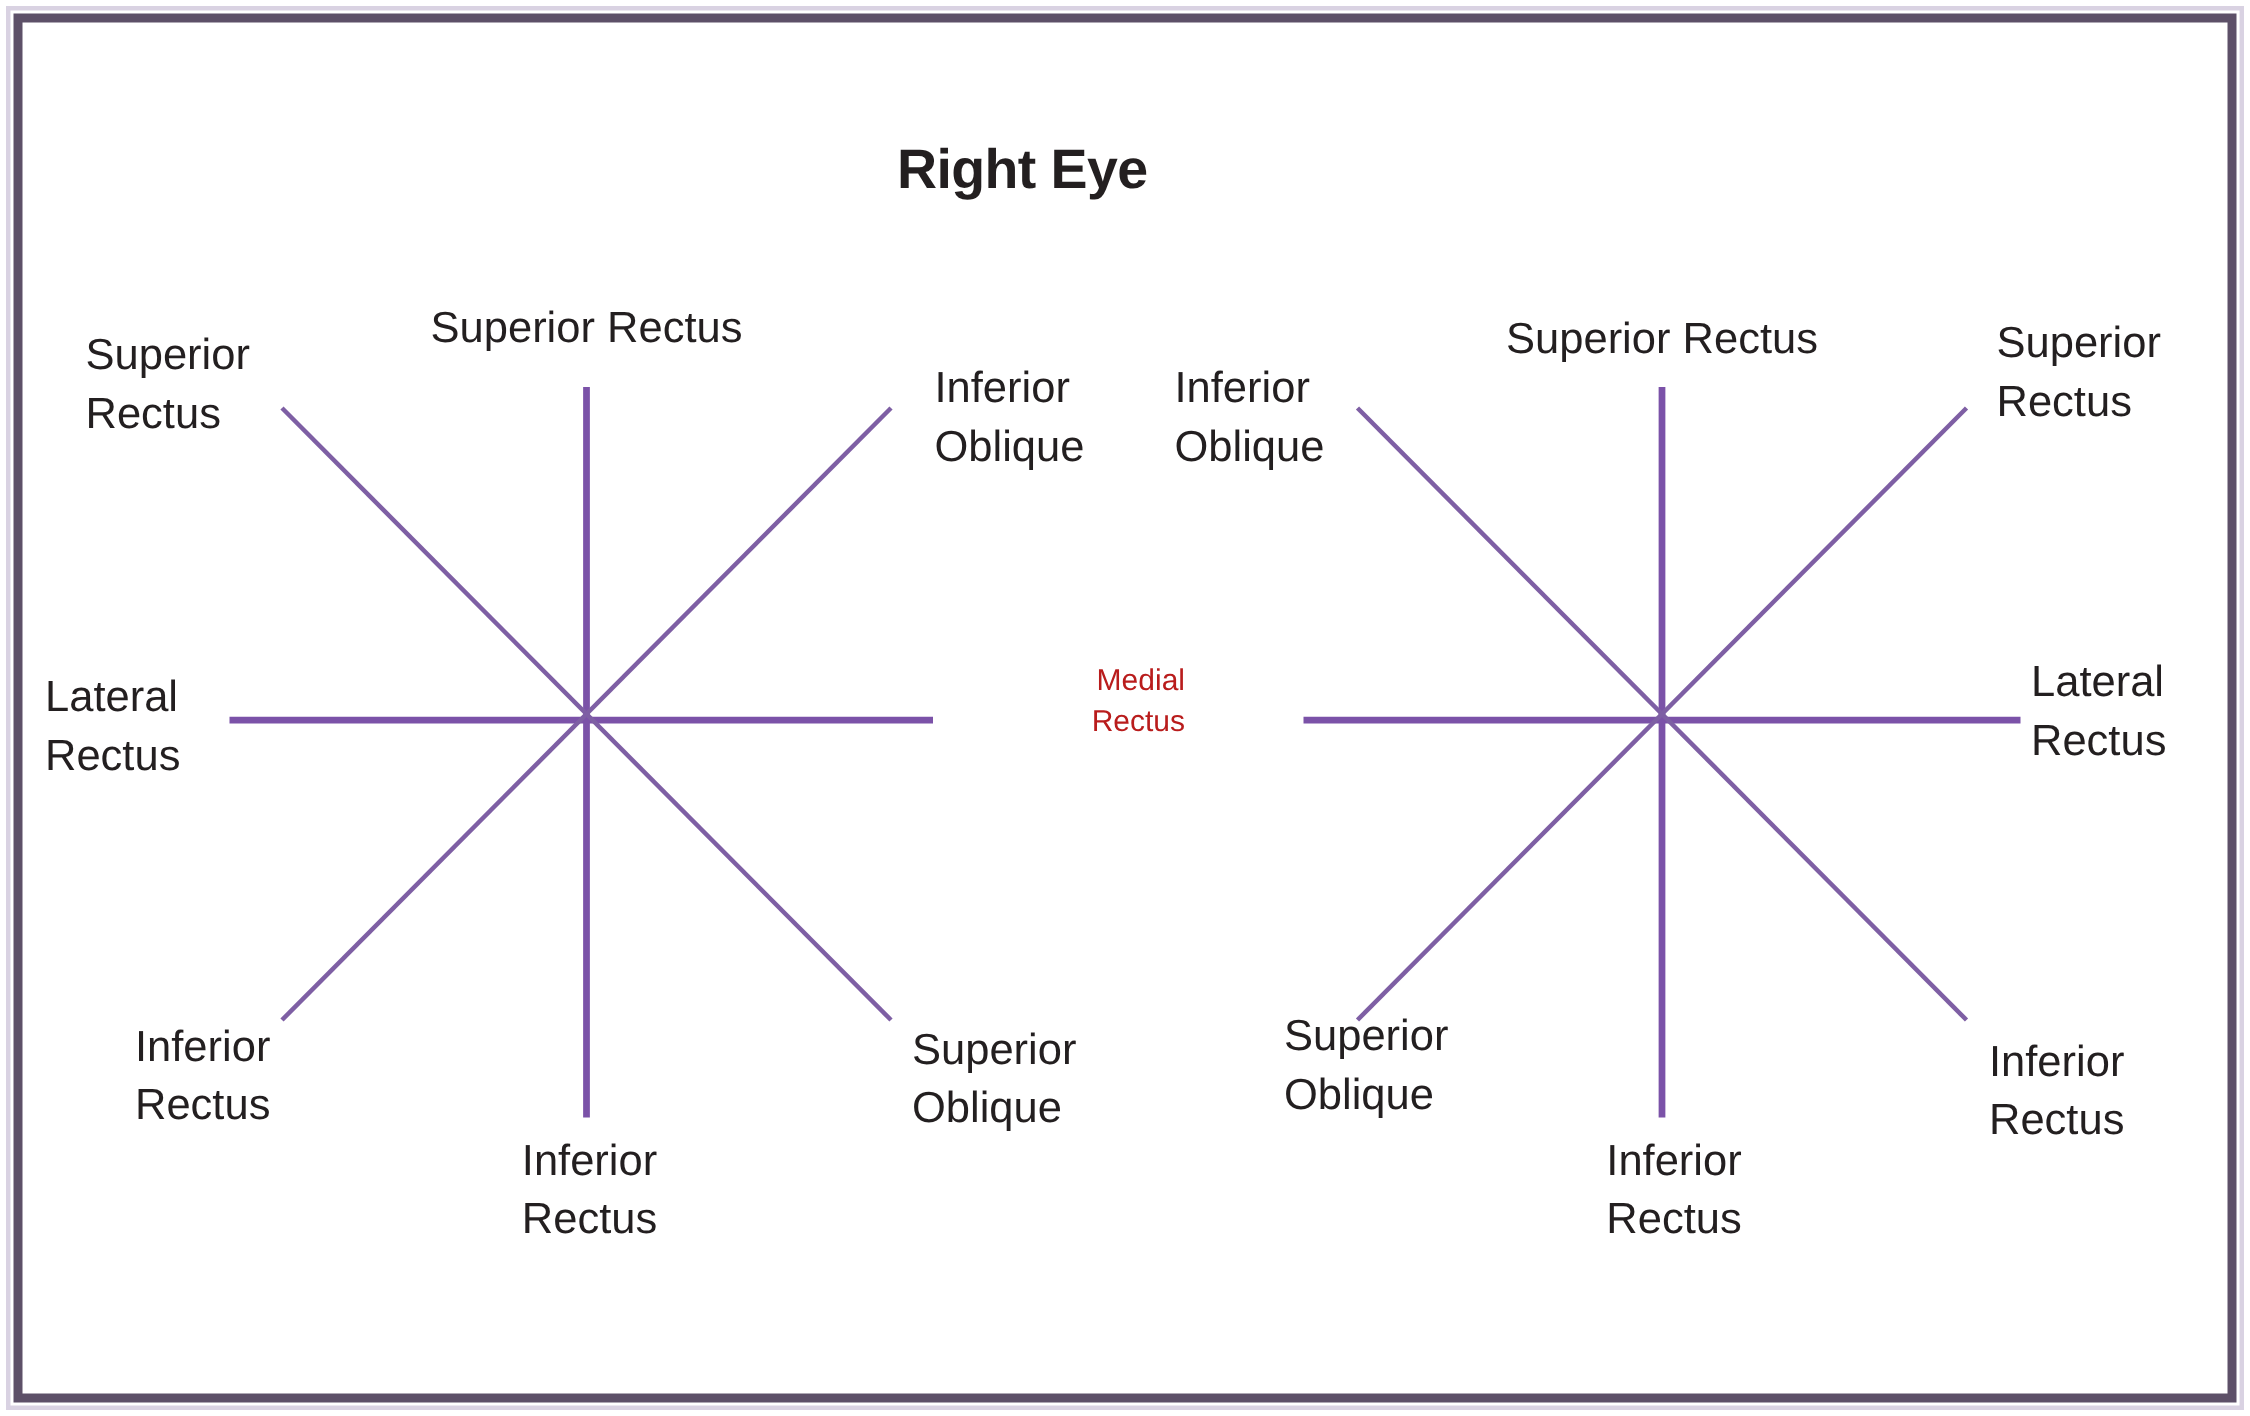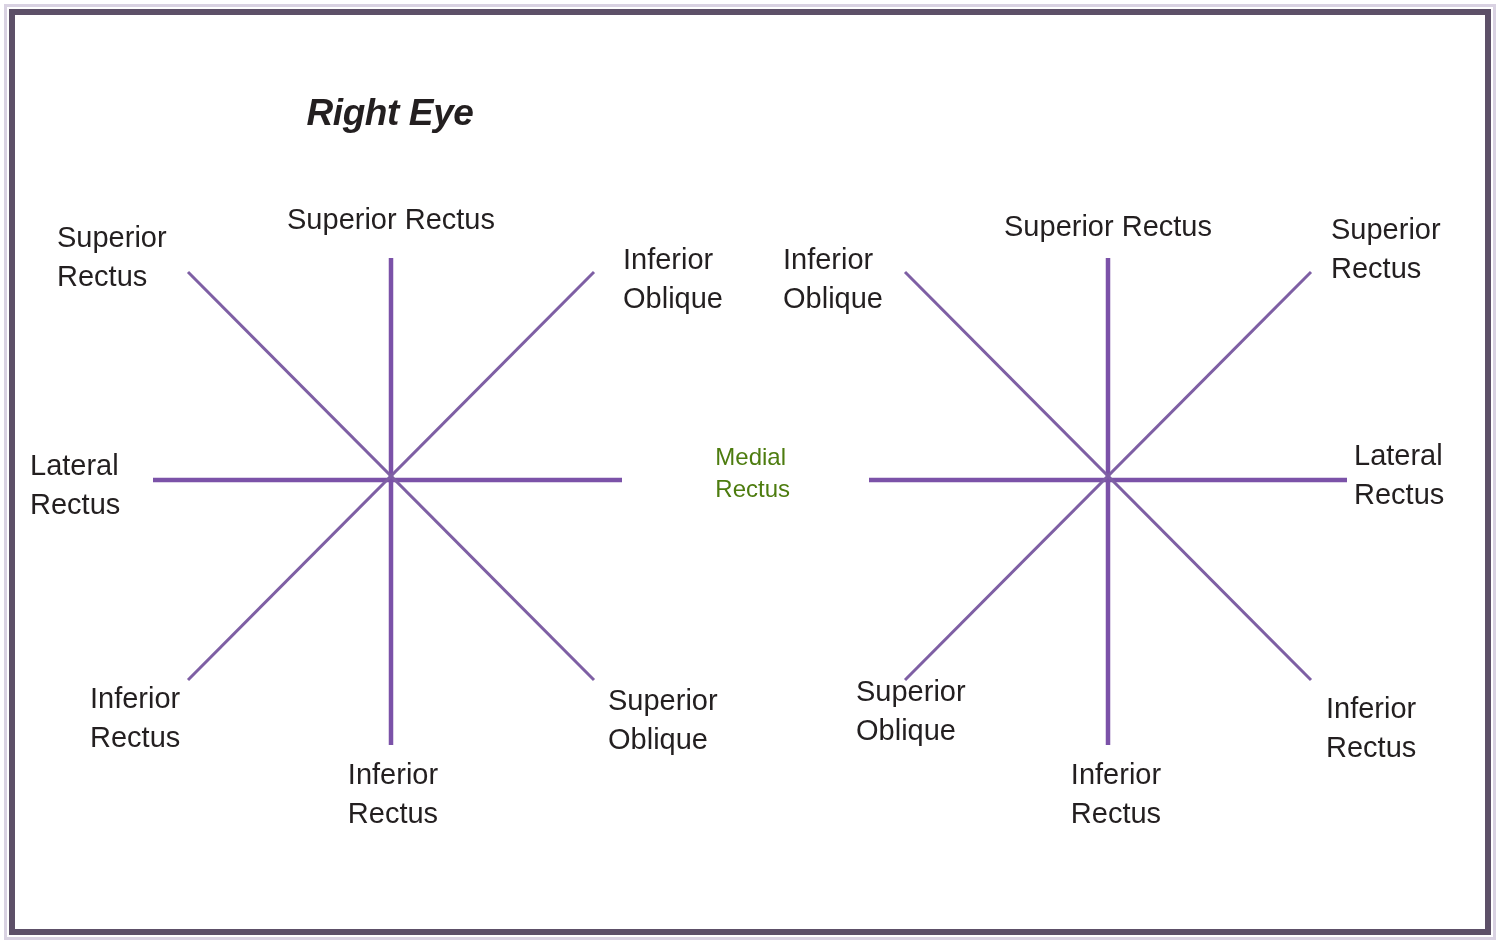--- a/index.html
+++ b/index.html
@@ -50,27 +50,26 @@
     width: 750px;
     height: 944px;
   }
   .panel-right-eye { left: 0; }
   .panel-left-eye  { left: 750px; }
 
   .panel-title {
     position: absolute;
     top: 92px;
     width: 100%;
-    text-align: center;
+    text-align: right;
     font-size: 37px;
     font-weight: bold;
     color: #231f20;
     letter-spacing: -0.4px;
     white-space: nowrap;
-    font-style: italic;
   }
   .panel-right-eye .panel-title { left: 15px; }
   .panel-left-eye  .panel-title { left: -4px; }
 
   
   .star {
     position: absolute;
     left: 0;
     top: 0;
     width: 750px;
@@ -86,24 +85,25 @@
     color: #231f20;
     white-space: pre-line;
   }
   .label.al-left   { text-align: left; }
   .label.al-center { text-align: center; }
   .label.al-center { transform: translateX(-50%); }
 
   
   .label-medial {
     position: absolute;
-    font-size: 24px;
+    font-size: 20px;
     line-height: 1.33;
-    color: #4d7c0f;
+    color: #b91c1c;
     white-space: pre-line;
+    text-align: right;
     z-index: 3;
   }
 </style>
 </head>
 <body>
 
 <div class="page">
 
   <div class="frame-outer"></div>
   <div class="frame-inner"></div>

